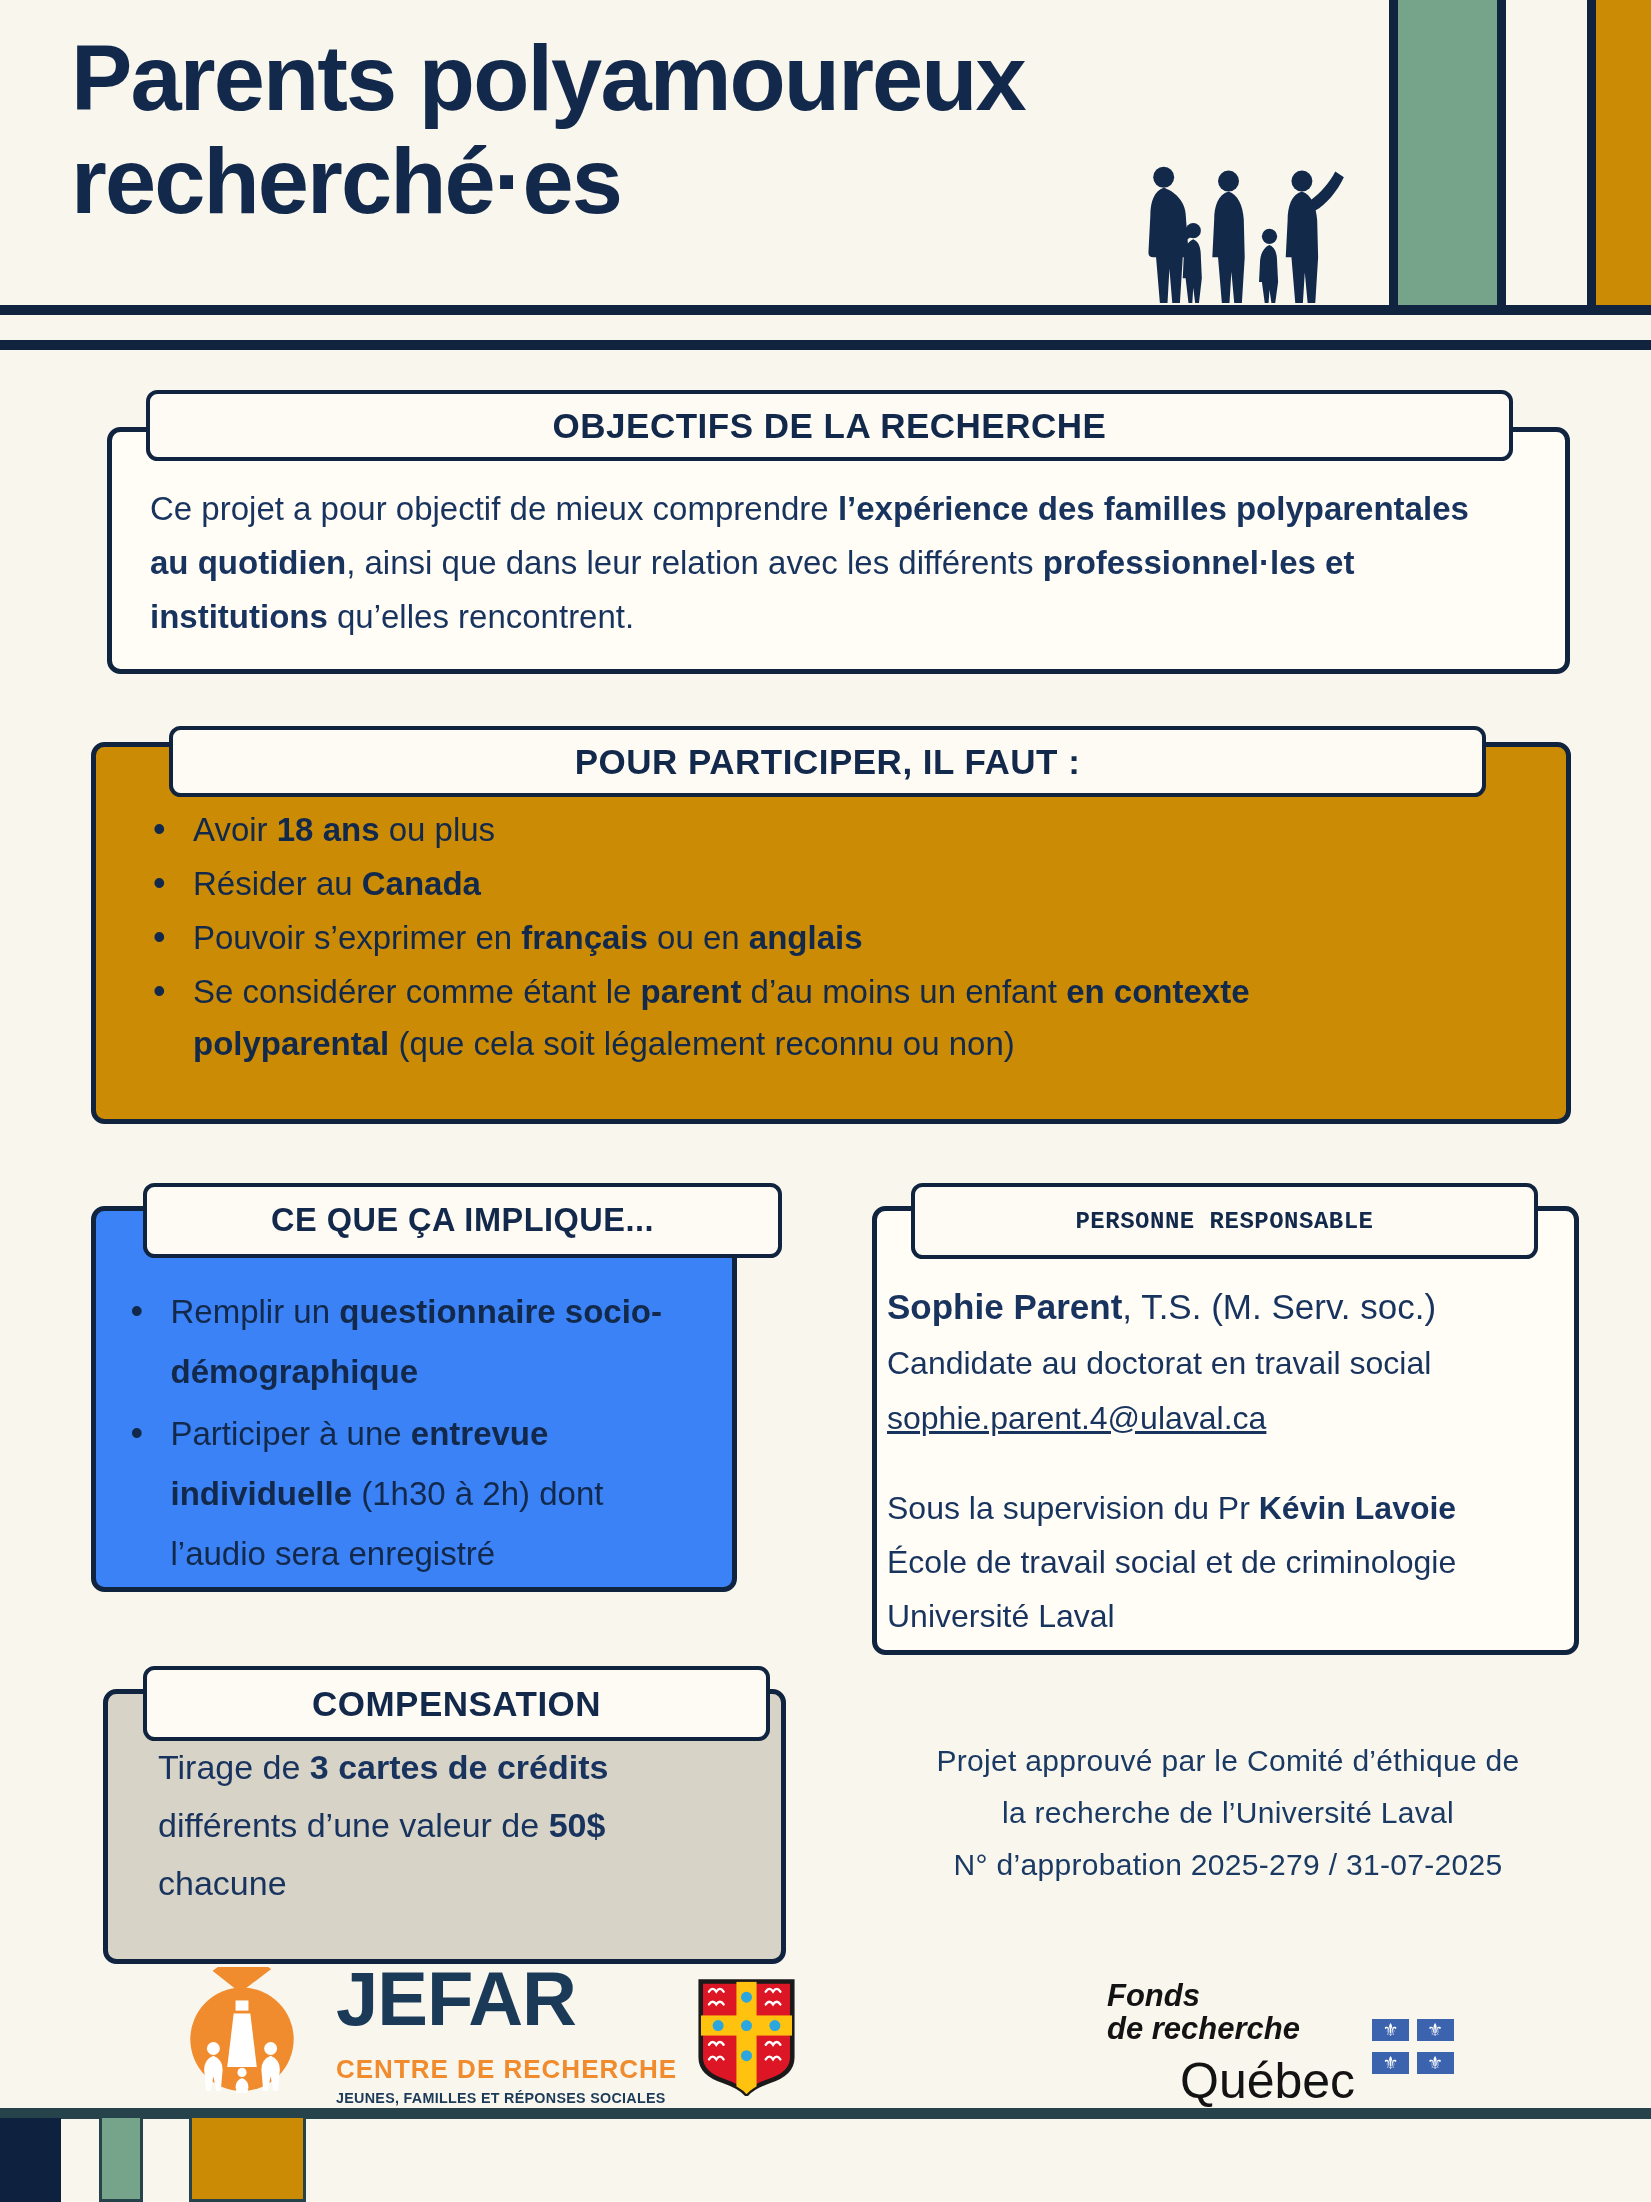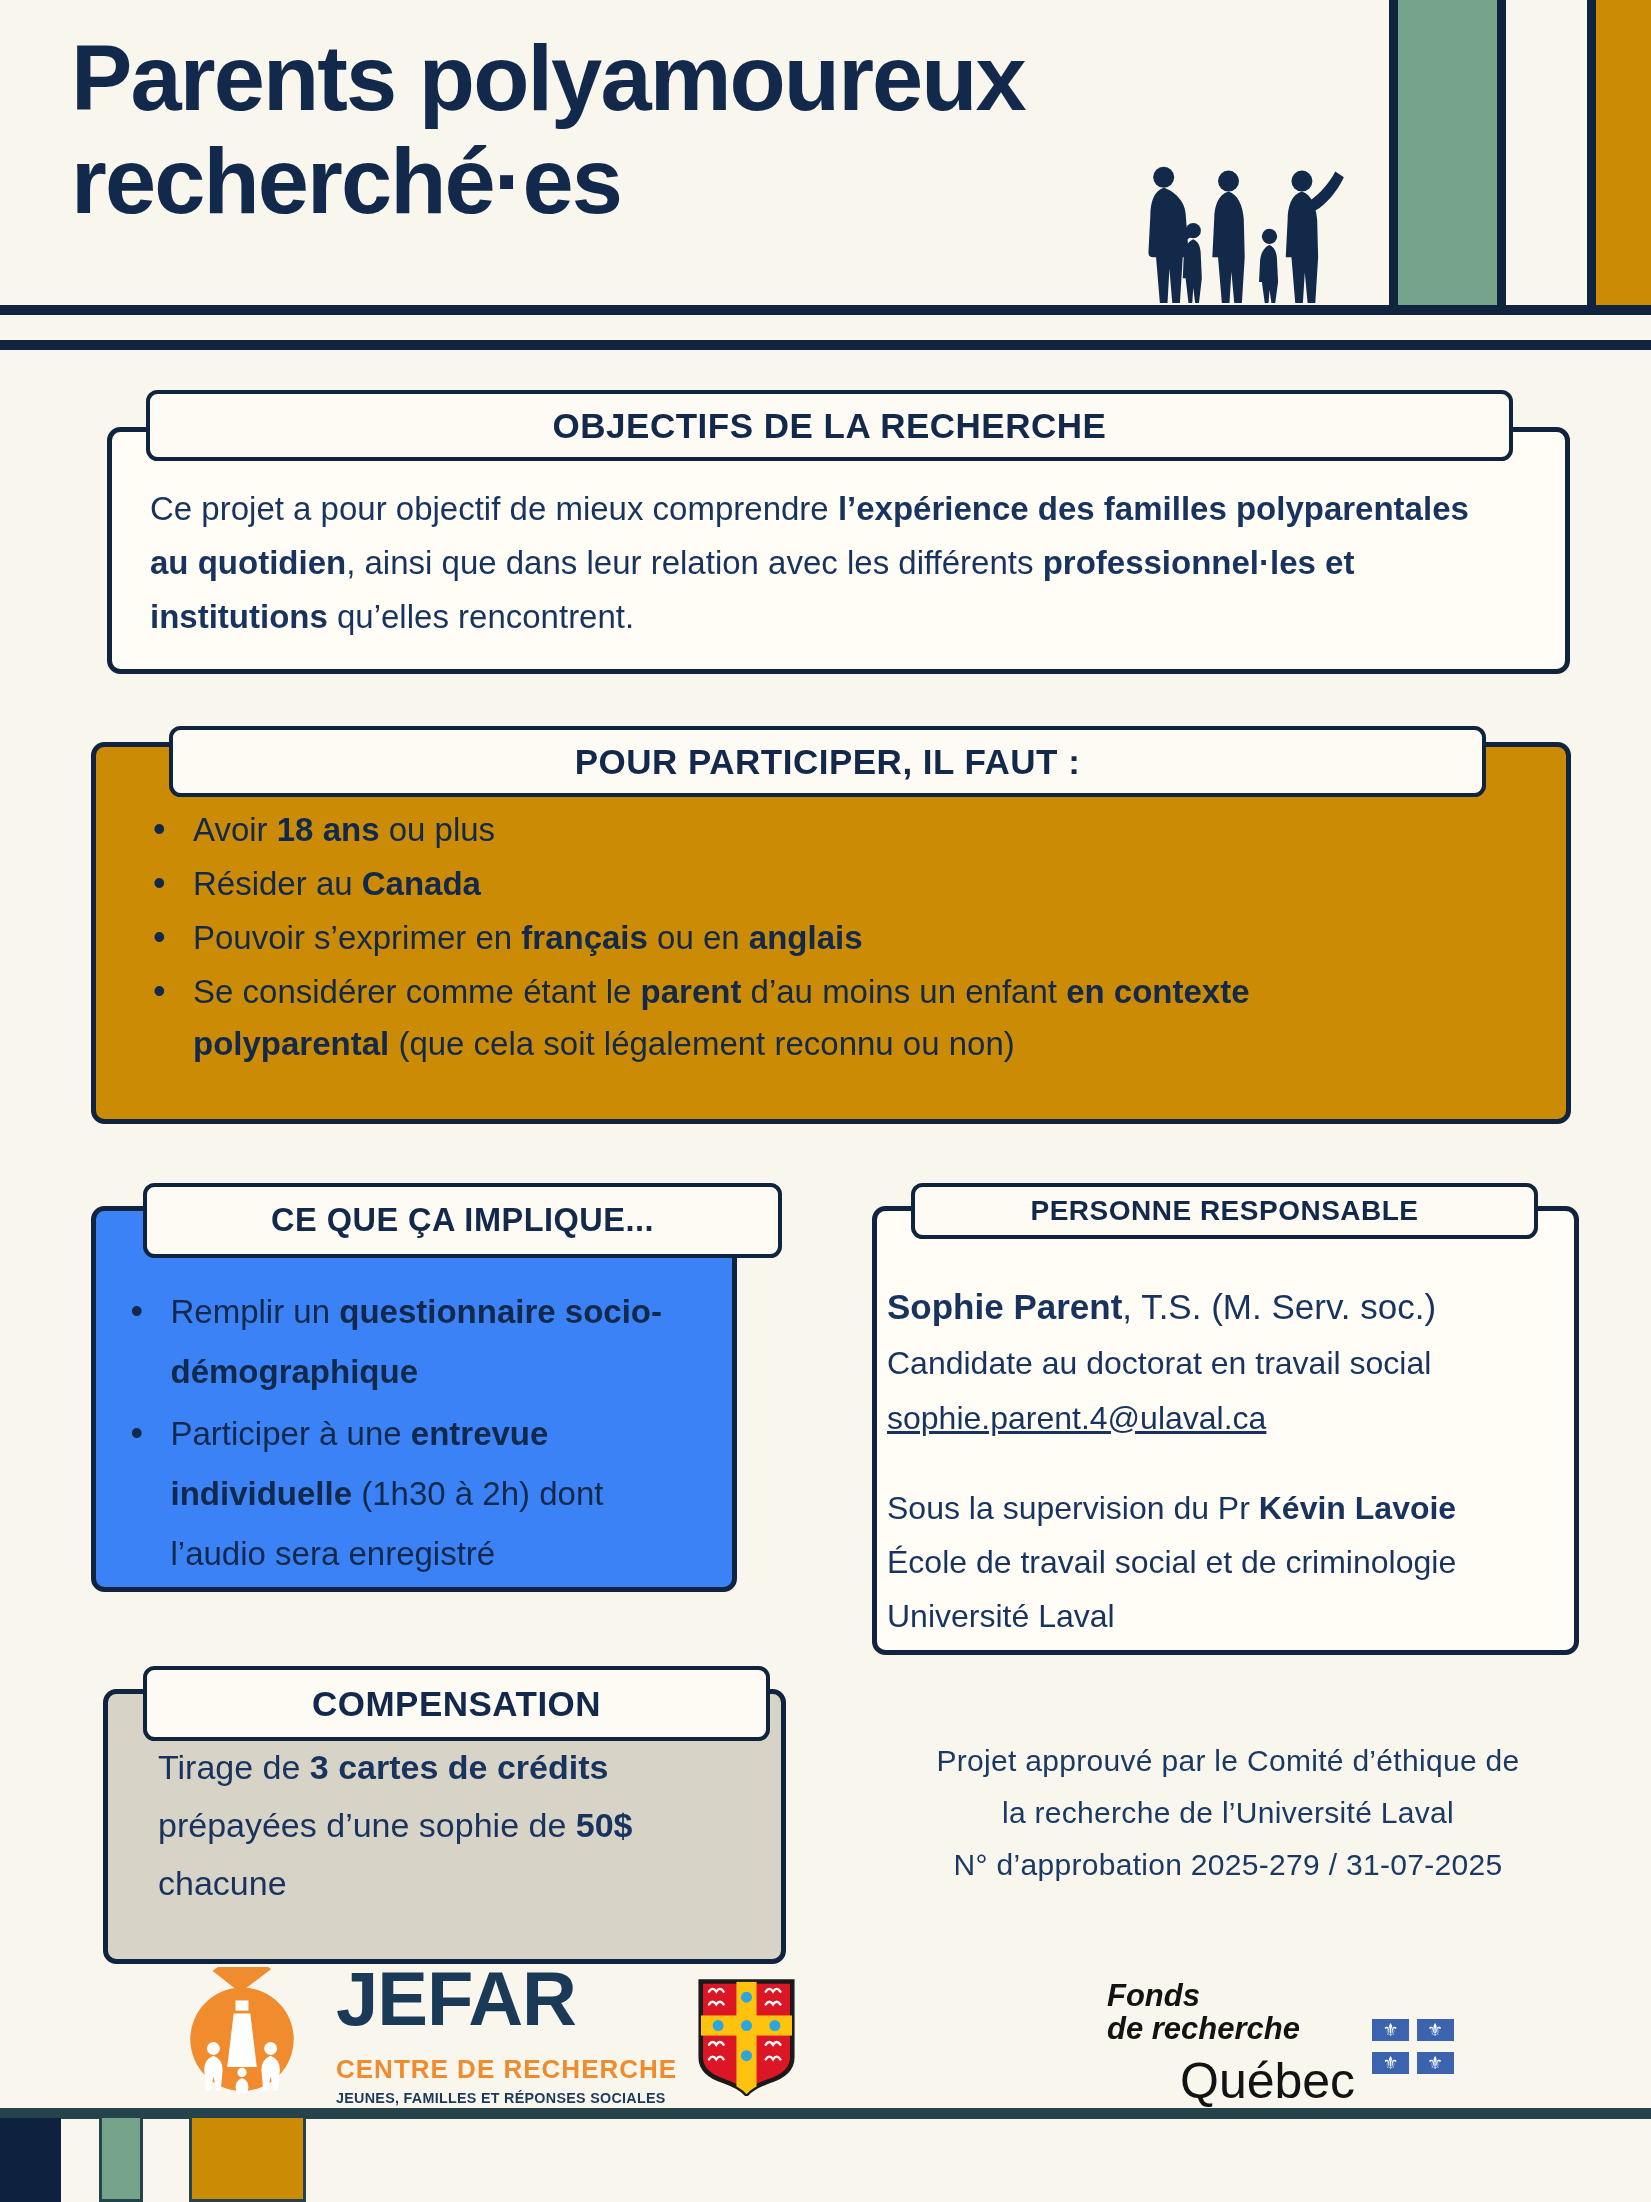--- a/index.html
+++ b/index.html
@@ -39,21 +39,21 @@
   ul.bullets li{position:relative;padding-left:42px;font-size:33px;line-height:52px;color:#13294b;}
   ul.bullets li::before{content:"\2022";position:absolute;left:1.9px;top:-1px;font-size:36px;}
   #participation-list{width:1271px;}
   #participation-list li{margin-bottom:1.9px;}
   
   #implication-tab{left:143px;top:1183px;width:639px;height:75px;font-size:32.5px;}
   #implication-card{left:91px;top:1206px;width:646px;height:386px;background:#3b82f6;padding:71px 25px 0 32.5px;}
   #implication-list{width:535px;}
   #implication-list li{font-size:33px;line-height:60px;margin-bottom:1.9px;}
   
-  #responsible-tab{left:911px;top:1183px;width:627px;height:56px;font-size:28px;}
+  #responsible-tab{left:911px;top:1183px;width:627px;height:76px;font-size:24px;font-family:Liberation Mono, monospace;}
   #responsible-card{left:872px;top:1206px;width:707px;height:449px;background:#fffdf6;padding:76px 25px 0 10px;}
   #responsible-card p{margin:0 0 14.3px 0;font-size:32px;line-height:40px;color:#17335e;}
   #responsible-card p.name{font-size:35px;margin-bottom:16.3px;}
   #responsible-card p.gap{margin-top:50px;}
   .email{text-decoration:underline;cursor:pointer;}
   
   #compensation-tab{left:143px;top:1666px;width:627px;height:75px;}
   #compensation-card{left:103px;top:1689px;width:683px;height:275px;background:#d8d3c7;padding:44px 38px 0 50px;}
   #compensation-text{margin:0;font-size:34px;line-height:58px;color:#17335e;}
   
@@ -150,21 +150,21 @@
     <p><span class="email">sophie.parent.4@ulaval.ca</span></p>
     <p class="gap"><span>Sous la supervision du Pr </span><span class="b">Kévin Lavoie</span></p>
     <p>École de travail social et de criminologie</p>
     <p>Université Laval</p>
   </div>
 
   <div class="tab" id="compensation-tab">
     <span>COMPENSATION</span>
   </div>
   <div class="card" id="compensation-card">
-    <p id="compensation-text"><span>Tirage de </span><span class="b">3 cartes de crédits</span><span> prépayées d’une sophie de </span><span class="b">50$</span><span> chacune</span></p>
+    <p id="compensation-text"><span>Tirage de </span><span class="b">3 cartes de crédits</span><span> différents d’une valeur de </span><span class="b">50$</span><span> chacune</span></p>
   </div>
 
   <div id="ethics-note">Projet approuvé par le Comité d’éthique de
 la recherche de l’Université Laval
 N° d’approbation 2025-279 / 31-07-2025</div>
 
   <svg id="jefar-icon" viewBox="0 0 130 136" xmlns="http://www.w3.org/2000/svg">
     <path d="M63,30 L30,4 A54,54 0 0 1 100,2 Z" fill="#f08c2e" stroke="#f9f6ee" stroke-width="4"></path>
     <circle cx="65" cy="78" r="56" fill="#f08c2e"></circle>
     <rect x="58" y="36" width="14" height="11" fill="#fff"></rect>

